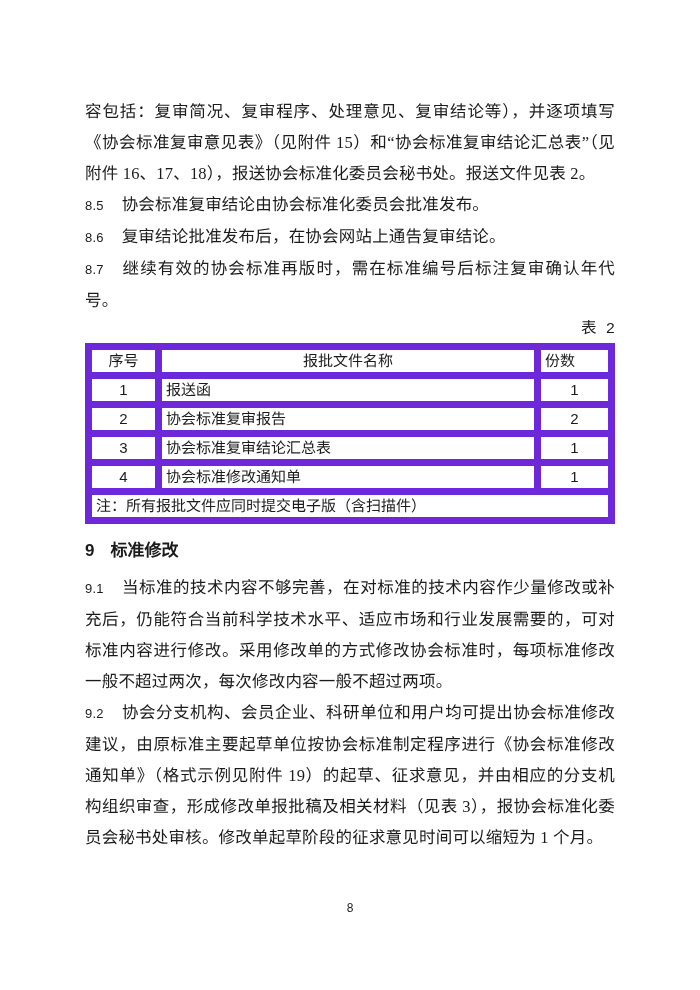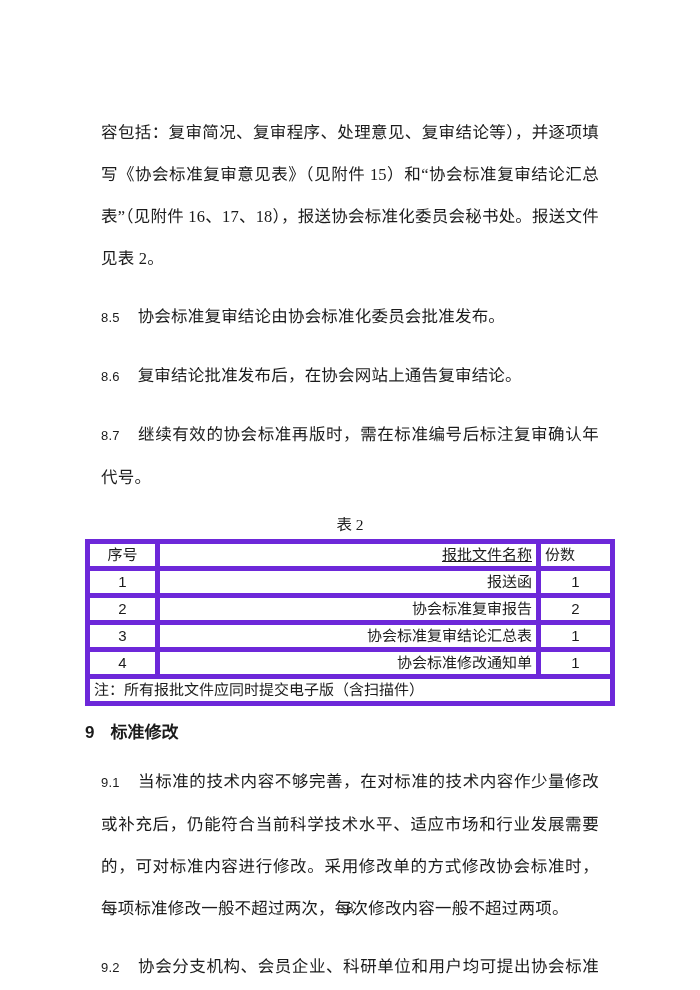--- a/index.html
+++ b/index.html
@@ -17,57 +17,58 @@
   }
   .page {
     position: absolute;
     top: 0; left: 0;
     width: 700px;
     height: 990px;
     box-sizing: border-box;
     padding: 96px 85px 0 85px;
   }
   p.body-text {
-    margin: 16px;
+    margin: 0;
     font-size: 16.5px;
-    line-height: 42px;
+    line-height: 31px;
     text-align: justify;
     letter-spacing: 0.2px;
   }
   .clause-num {
     display: inline-block;
     font-family: "Liberation Sans", "DejaVu Sans", sans-serif;
     font-size: 13px;
     margin-right: 18px;
   }
   .table-caption {
     margin: 3px 0 4px 0;
     font-size: 15.5px;
     line-height: 20px;
-    text-align: center;
+    text-align: right;
+    font-family: Liberation Mono, monospace;
   }
   table.doc-table {
     width: 100%;
     border-collapse: collapse;
     table-layout: fixed;
   }
   table.doc-table th,
   table.doc-table td {
-    border: 5px solid #6d28d9;
+    border: 7px solid #6d28d9;
     font-size: 15px;
     font-weight: normal;
     height: 22px;
     padding: 0 4px;
     box-sizing: border-box;
     line-height: 22px;
   }
   .col-no   { width: 70px;  text-align: center; }
-  .col-name { text-align: right; text-decoration: underline; }
+  .col-name { text-align: center; }
   .col-cnt  { width: 74px;  text-align: left; }
-  td.cell-name { text-align: right; padding-left: 9px; }
+  td.cell-name { text-align: left; padding-left: 9px; }
   td.cell-num  { text-align: center; font-family: "Liberation Sans", "DejaVu Sans", sans-serif; }
   td.note-cell { text-align: left; padding-left: 5px; }
   h2.section-heading {
     margin: 15px 0 9px 0;
     font-family: "Liberation Sans", "DejaVu Sans", sans-serif;
     font-size: 17px;
     font-weight: bold;
     line-height: 24px;
   }
   h2.section-heading .heading-num {

